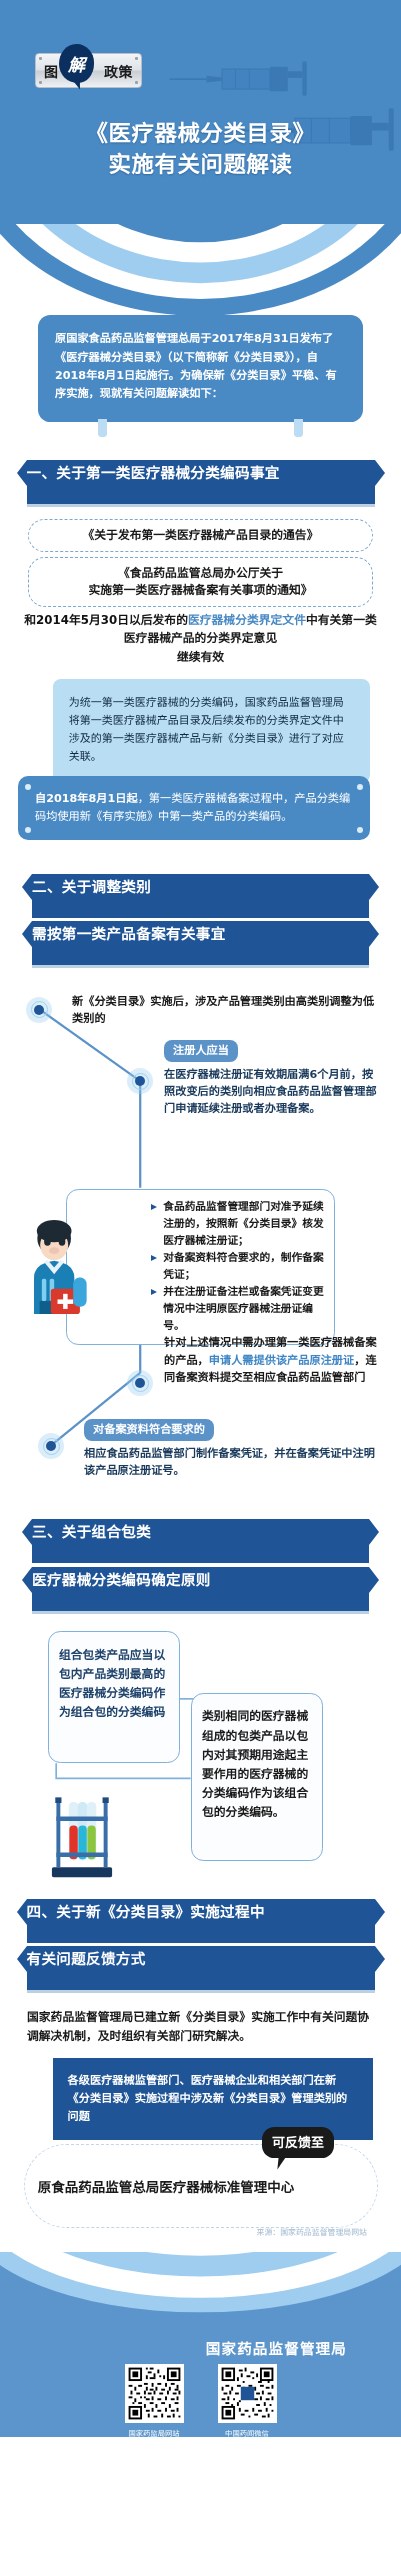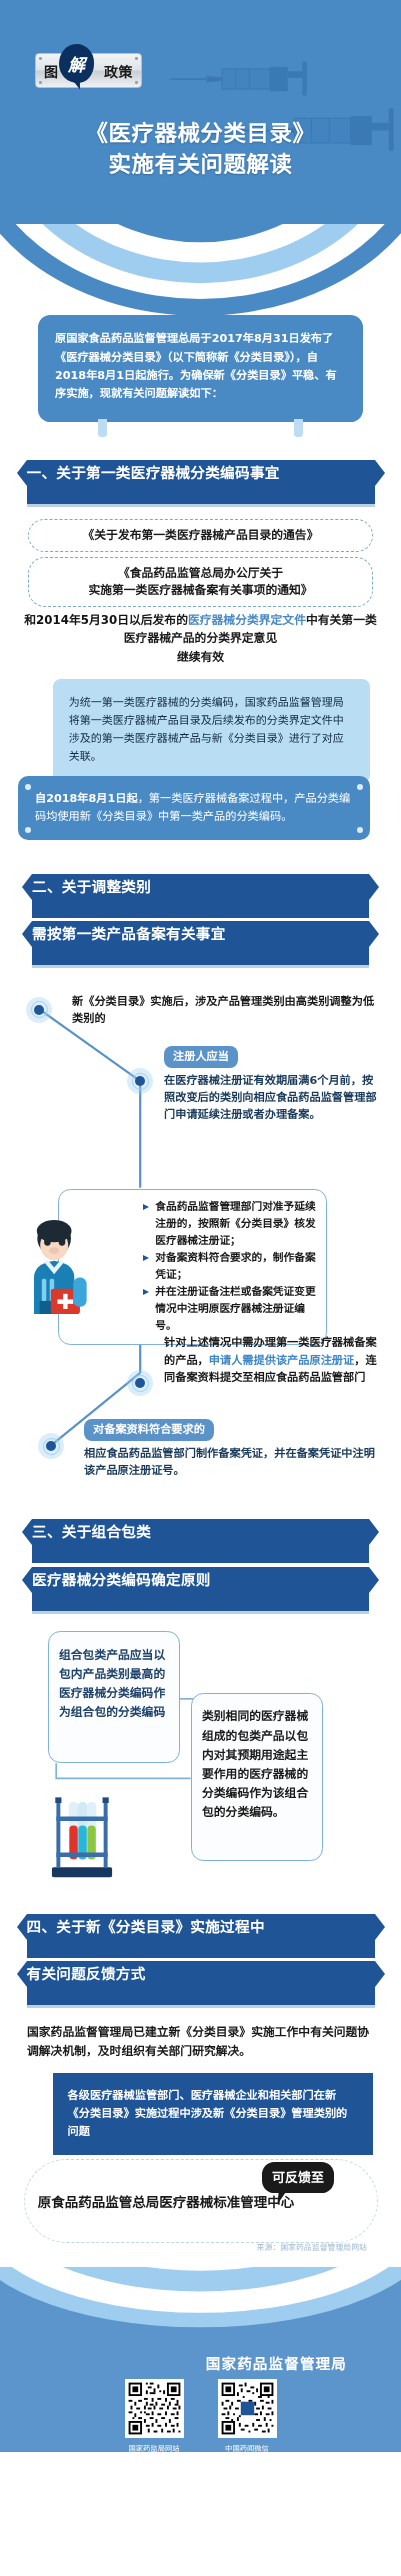--- a/index.html
+++ b/index.html
@@ -235,21 +235,21 @@
   }
   .feedback-wrap { position: relative; margin-top: -15.7px; height: 112px; }
   .fb-dashed {
     position: absolute;
     left: 23.6px; top: 20px;
     width: 354px; height: 84px;
     border: 1.7px dashed #bfd6ea;
     border-radius: 45px;
   }
   .bubble {
-    position: absolute; right: 67px; top: 23px;
+    position: absolute; right: 67px; top: 3px;
     background: #1a1a1a; color:#fff;
     font-size: 13px; font-weight: bold;
     padding: 5px 10px 6.2px;
     border-radius: 12.3px;
     font-family: "DejaVu Sans", sans-serif;
     z-index: 3;
   }
   .bubble::after {
     content:""; position: absolute; left: 15.7px; bottom: -12.3px;
     border-left: 7.9px solid #1a1a1a;
@@ -373,21 +373,21 @@
       <span class="center-strong">继续有效</span>
     </div>
 
     <div class="lightblue-box">
       <span>为统一第一类医疗器械的分类编码，国家药品监督管理局将第一类医疗器械产品目录及后续发布的分类界定文件中涉及的第一类医疗器械产品与新《分类目录》进行了对应关联。</span>
     </div>
 
     <div class="plate">
       <span class="nut tl"></span><span class="nut tr"></span>
       <span class="nut bl"></span><span class="nut br"></span>
-      <b>自2018年8月1日起</b><span>，第一类医疗器械备案过程中，产品分类编码均使用新《分类目录》中第一类产品的分类编码。</span>
+      <b>自2018年8月1日起</b><span>，第一类医疗器械备案过程中，产品分类编码均使用新《有序实施》中第一类产品的分类编码。</span>
     </div>
 
     <div style="height:19px"></div>
     <div class="ribbon-group">
       <div class="ribbon r-narrow">二、关于调整类别</div>
       <div class="ribbon r-narrow">需按第一类产品备案有关事宜</div>
       <div class="ribbon-shadow" style="width:337px"></div>
     </div>
 
     <div class="timeline" style="height:567px">
@@ -405,26 +405,26 @@
       </div>
       <div class="tl-text" style="left:72px;top:12.3px;width:303px">
         <div class="tl-body dark">新《分类目录》实施后，涉及产品管理类别由高类别调整为低类别的</div>
       </div>
 
       <div class="tl-node" style="left:127px;top:88px">
         <span class="halo"></span>
           <span class="ring"></span>
           <span class="core"></span>
       </div>
-      <div class="tl-text" style="left:164px;top:66px;width:213px">
+      <div class="tl-text" style="left:164px;top:60px;width:213px">
         <span class="pill">注册人应当</span>
         <div class="tl-body">在医疗器械注册证有效期届满6个月前，按照改变后的类别向相应食品药品监督管理部门申请延续注册或者办理备案。</div>
       </div>
 
-      <div class="bullet-card" style="left:58px;top:209px;width:269px">
+      <div class="bullet-card" style="left:66px;top:209px;width:269px">
         <ul>
           <li>食品药品监督管理部门对准予延续注册的，按照新《分类目录》核发医疗器械注册证；</li>
           <li>对备案资料符合要求的，制作备案凭证；</li>
           <li>并在注册证备注栏或备案凭证变更情况中注明原医疗器械注册证编号。</li>
         </ul>
       </div>
 
       <svg class="doctor" style="left:17px;top:236px" viewBox="0 0 135 175">
         <ellipse cx="66" cy="40" rx="30" ry="31" fill="#1e2a33"></ellipse>
         <ellipse cx="66" cy="52" rx="25" ry="27" fill="#f7d9c4"></ellipse>
@@ -493,21 +493,21 @@
         <rect x="76" y="14" width="17" height="104" rx="8" fill="#dff0f8"></rect>
         <rect x="45" y="56" width="15" height="60" rx="7" fill="#e0342b"></rect>
         <rect x="61" y="56" width="15" height="60" rx="7" fill="#29b6d8"></rect>
         <rect x="77" y="56" width="15" height="60" rx="7" fill="#8cc63f"></rect>
         <rect x="22" y="40" width="91" height="8" fill="#3a6ea8"></rect>
         <rect x="22" y="104" width="91" height="8" fill="#3a6ea8"></rect>
         <rect x="14" y="130" width="107" height="18" rx="3" fill="#17375e"></rect>
       </svg>
     </div>
 
-    <div class="ribbon-group" style="margin-top:19px">
+    <div class="ribbon-group" style="margin-top:4px">
       <div class="ribbon">四、关于新《分类目录》实施过程中</div>
       <div class="ribbon">有关问题反馈方式</div>
       <div class="ribbon-shadow"></div>
     </div>
 
     <div class="para">
       <span>国家药品监督管理局已建立新《分类目录》实施工作中有关问题协调解决机制，及时组织有关部门研究解决。</span>
     </div>
 
     <div class="darkblue-box">

